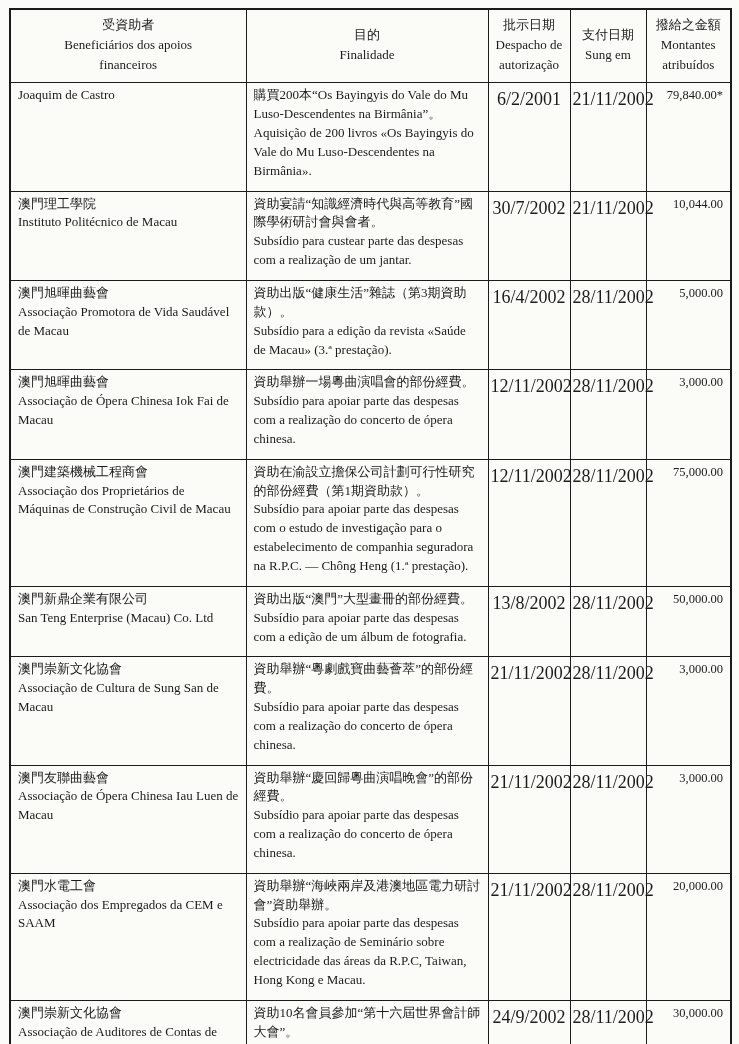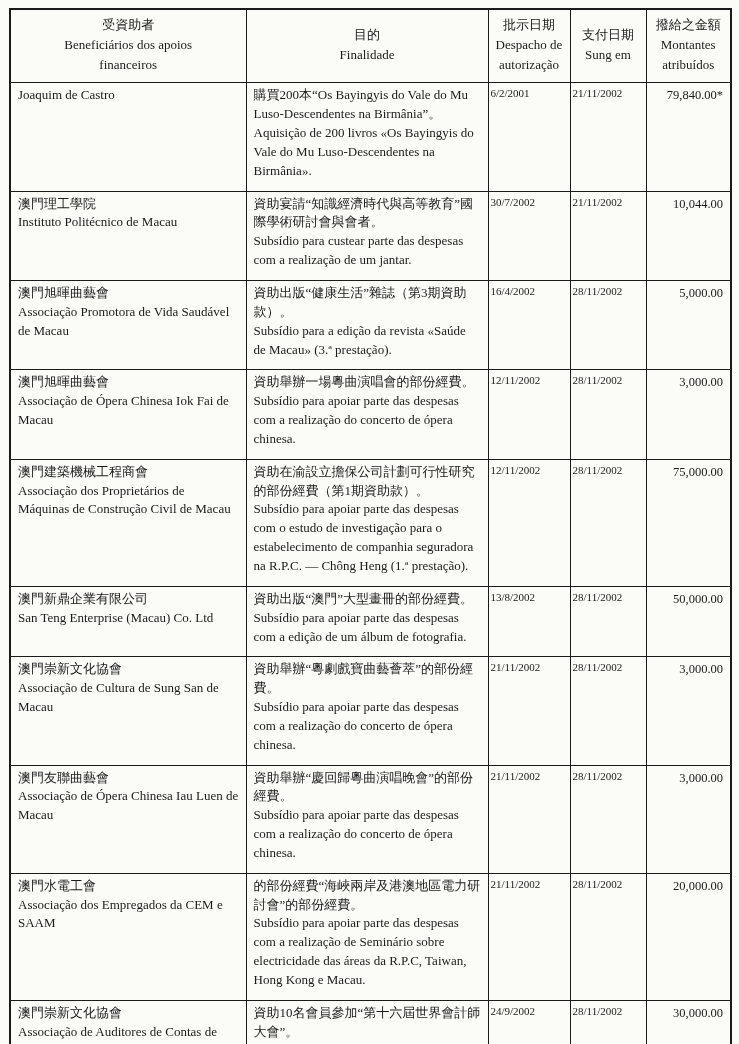--- a/index.html
+++ b/index.html
@@ -27,21 +27,21 @@
     font-weight: normal;
   }
   thead th {
     text-align: center;
     vertical-align: middle;
     padding: 5px 2px 7px 2px;
     line-height: 1.55;
     font-size: 13px;
   }
   td { padding: 3px 7px 10px 7px; }
-  td.date-cell { padding: 3px 2px; font-size: 11px; }
+  td.date-cell { text-align: center; padding: 3px 2px; font-size: 18px; }
   td.amount-cell { text-align: right; padding: 3px 7px 3px 2px; font-size: 12.5px; }
   .cell-line { min-height: 0; }
   .purpose-pt, .bene-pt { margin-top: 0; }
 </style>
 </head>
 <body>
 
 <div class="page">
   <table class="gazette">
     <colgroup>
@@ -191,21 +191,21 @@
         <td class="date-cell">28/11/2002</td>
         <td class="amount-cell">3,000.00</td>
       </tr>
 
       <tr>
         <td class="bene">
           <div>澳門水電工會</div>
           <div class="bene-pt">Associação dos Empregados da CEM e SAAM</div>
         </td>
         <td class="purpose">
-          <div>的部份經費“海峽兩岸及港澳地區電力研討會”的部份經費。</div>
+          <div>資助舉辦“海峽兩岸及港澳地區電力研討會”資助舉辦。</div>
           <div class="purpose-pt">Subsídio para apoiar parte das despesas com a realização de Seminário sobre electricidade das áreas da R.P.C, Taiwan, Hong Kong e Macau.</div>
         </td>
         <td class="date-cell">21/11/2002</td>
         <td class="date-cell">28/11/2002</td>
         <td class="amount-cell">20,000.00</td>
       </tr>
 
       <tr>
         <td class="bene">
           <div>澳門崇新文化協會</div>

